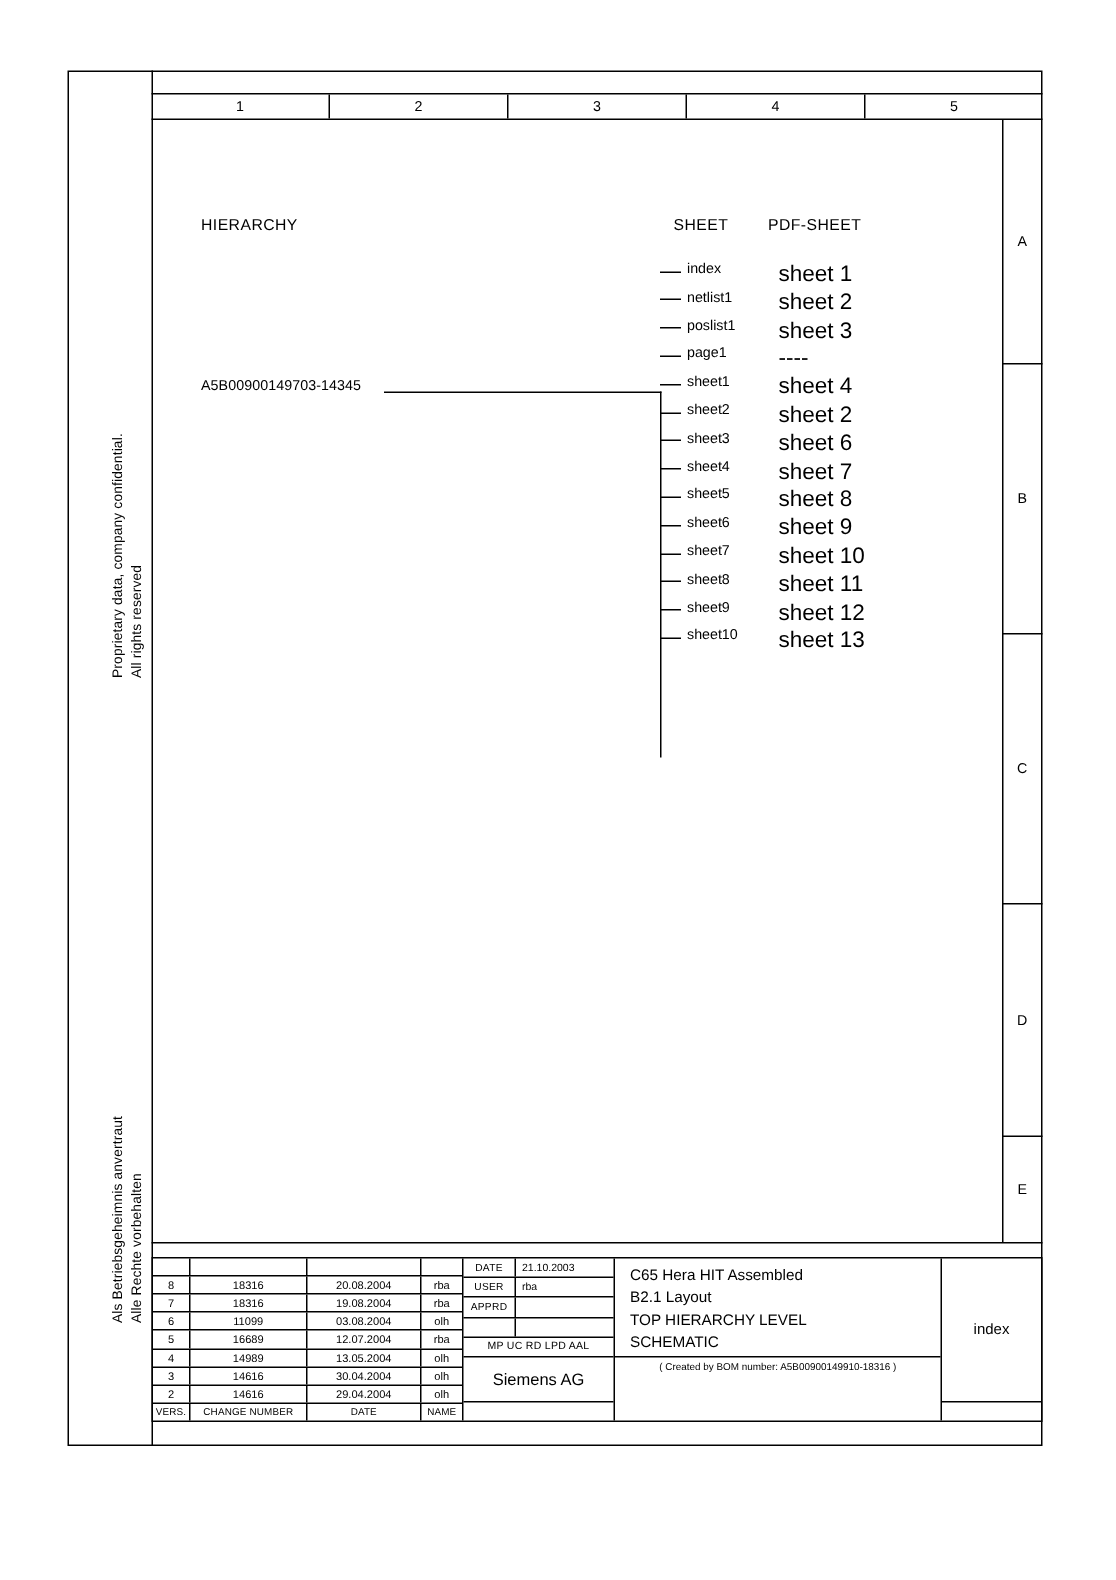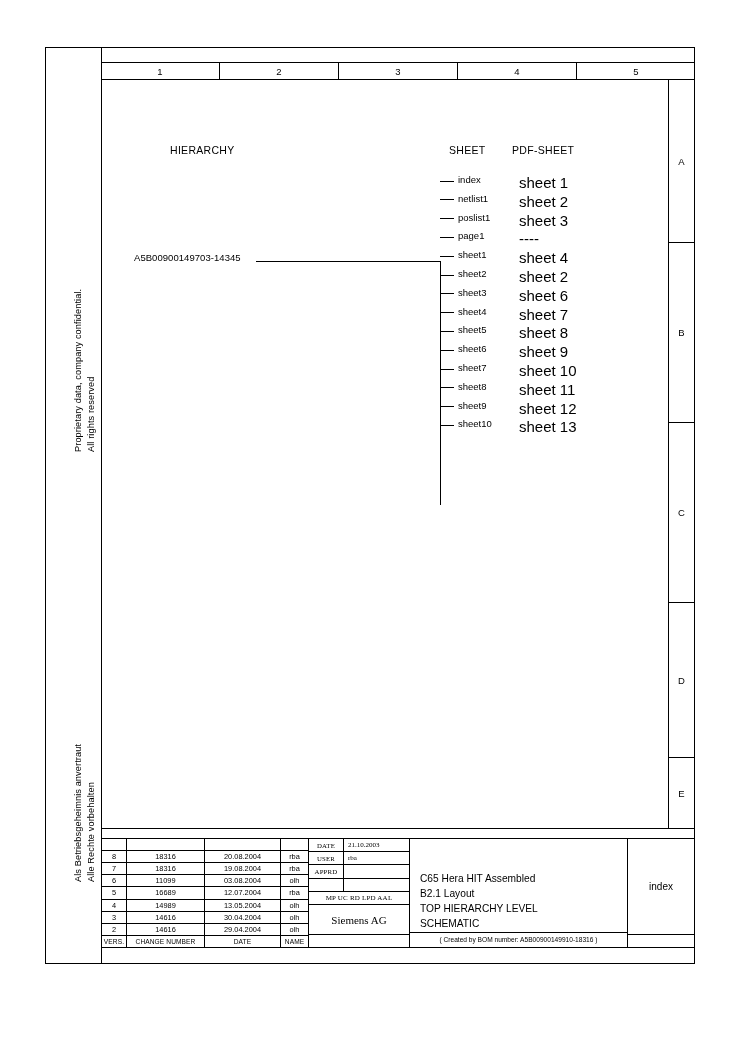--- a/index.html
+++ b/index.html
@@ -129,21 +129,21 @@
     top: 80px;
     width: 567px;
     height: 748px;
   }
   .hdr {
     position: absolute;
     font-size: 10.5px;
     letter-spacing: 0.3px;
     white-space: nowrap;
   }
-  .hdr-hierarchy { left: 33px; top: 64px; margin-left: 36px; }
+  .hdr-hierarchy { left: 33px; top: 64px; }
   .hdr-sheet     { left: 348px; top: 64px; }
   .hdr-pdfsheet  { left: 411px; top: 64px; }
 
   .root-label {
     position: absolute;
     left: 33px;
     top: 172px;
     font-size: 9.5px;
     white-space: nowrap;
     letter-spacing: 0.05px;
@@ -241,21 +241,20 @@
   .c-name { flex: 1 1 auto; }
   .rev-row.footer > div { font-size: 6.6px; letter-spacing: 0.1px; }
 
   
   .meta-col {
     flex: 0 0 101px;
     border-right: 1.2px solid #000;
     box-sizing: border-box;
     display: flex;
     flex-direction: column;
-    font-family: Liberation Serif, serif;
   }
   .meta-upper {
     flex: 0 0 66px;
     display: flex;
     flex-direction: column;
     border-bottom: 1.2px solid #000;
     box-sizing: border-box;
   }
   .meta-row {
     flex: 1 1 0;
@@ -310,21 +309,20 @@
     border-right: 1.2px solid #000;
     box-sizing: border-box;
     display: flex;
     flex-direction: column;
   }
   .desc-upper {
     flex: 0 0 66px;
     border-bottom: 1.2px solid #000;
     box-sizing: border-box;
     padding: 4px 0 0 10px;
-    margin-top: 28px;
   }
   .desc-line {
     font-size: 10.2px;
     line-height: 15px;
     white-space: nowrap;
   }
   .desc-number {
     flex: 1 1 auto;
     display: flex;
     align-items: center;

